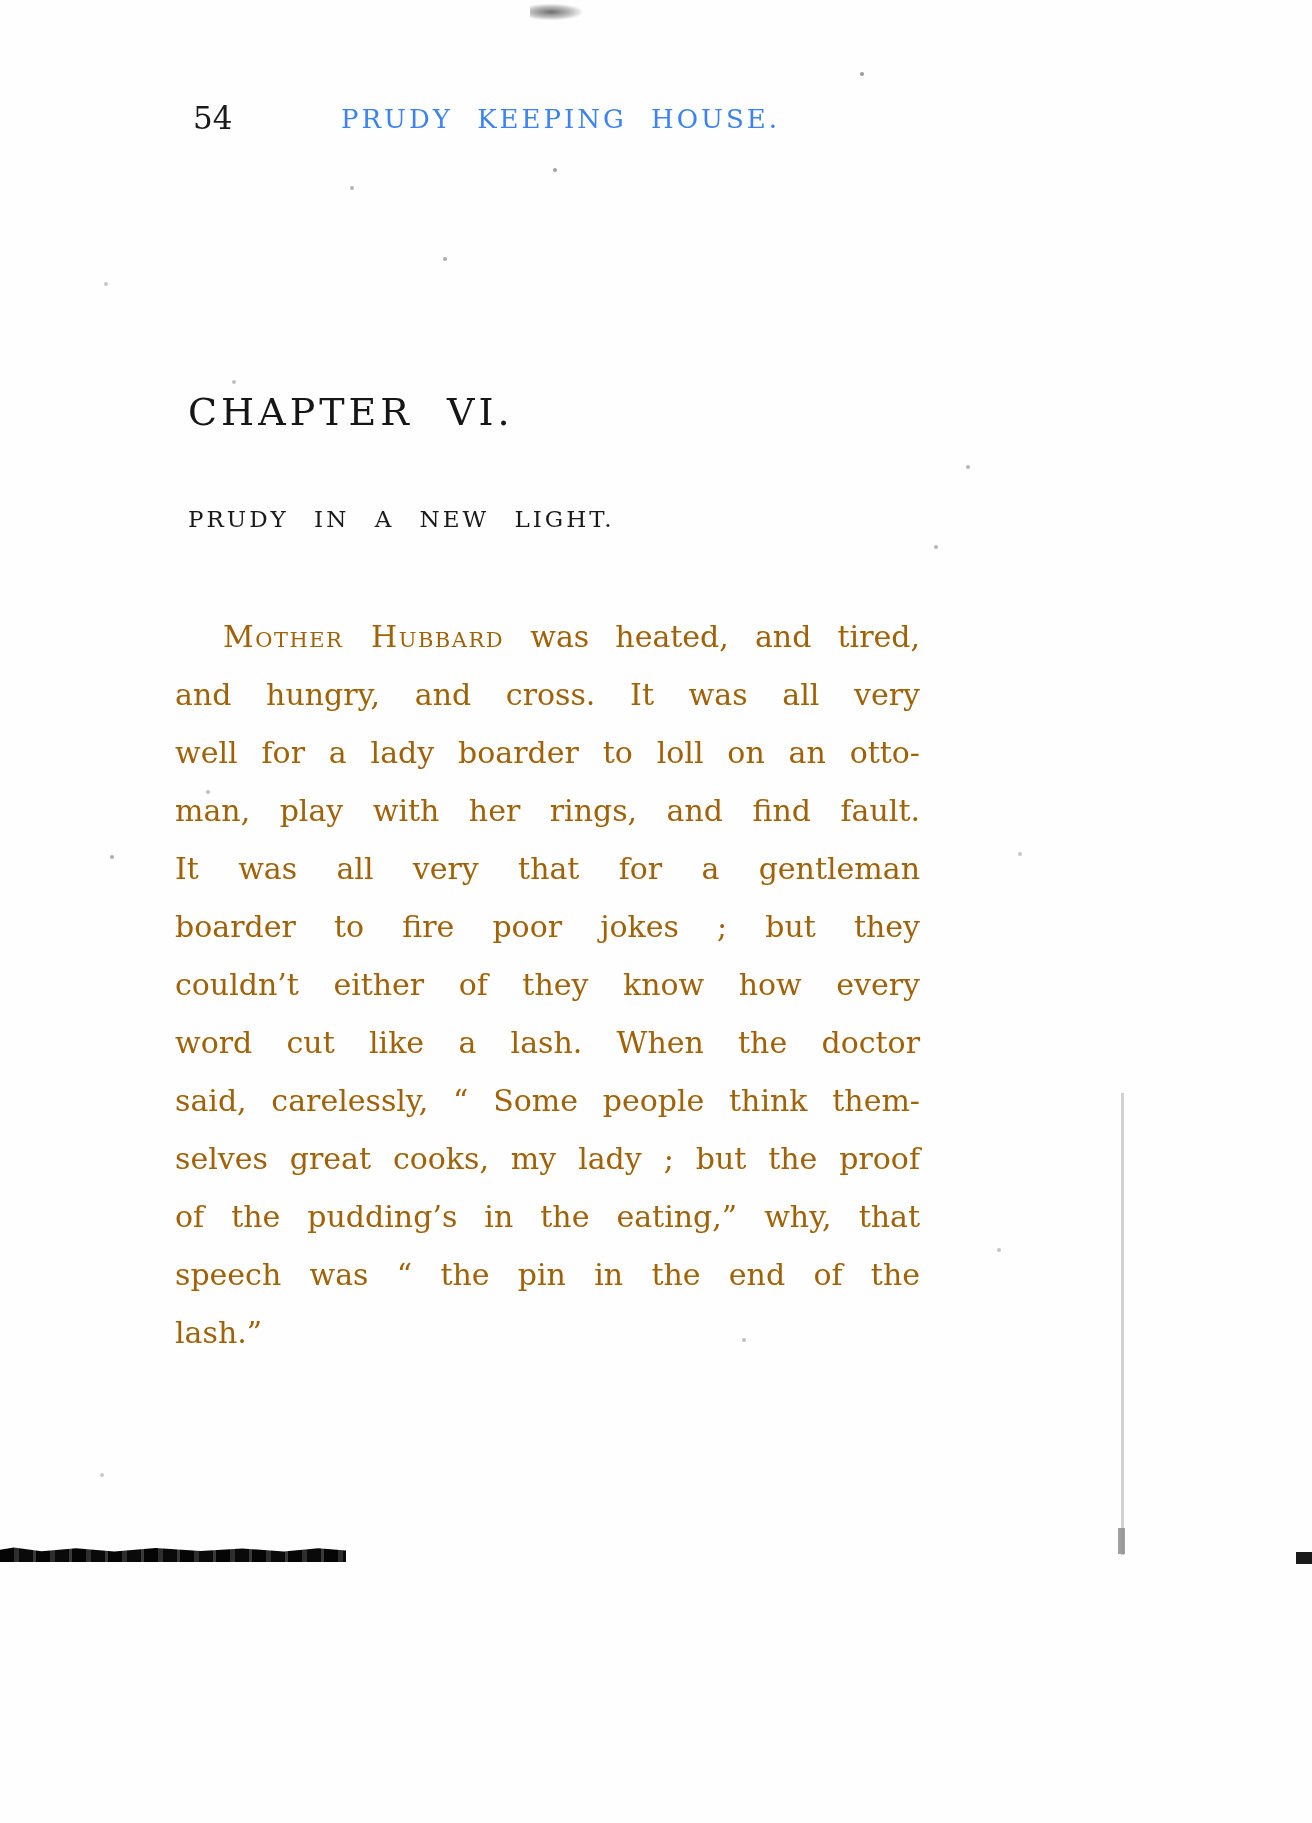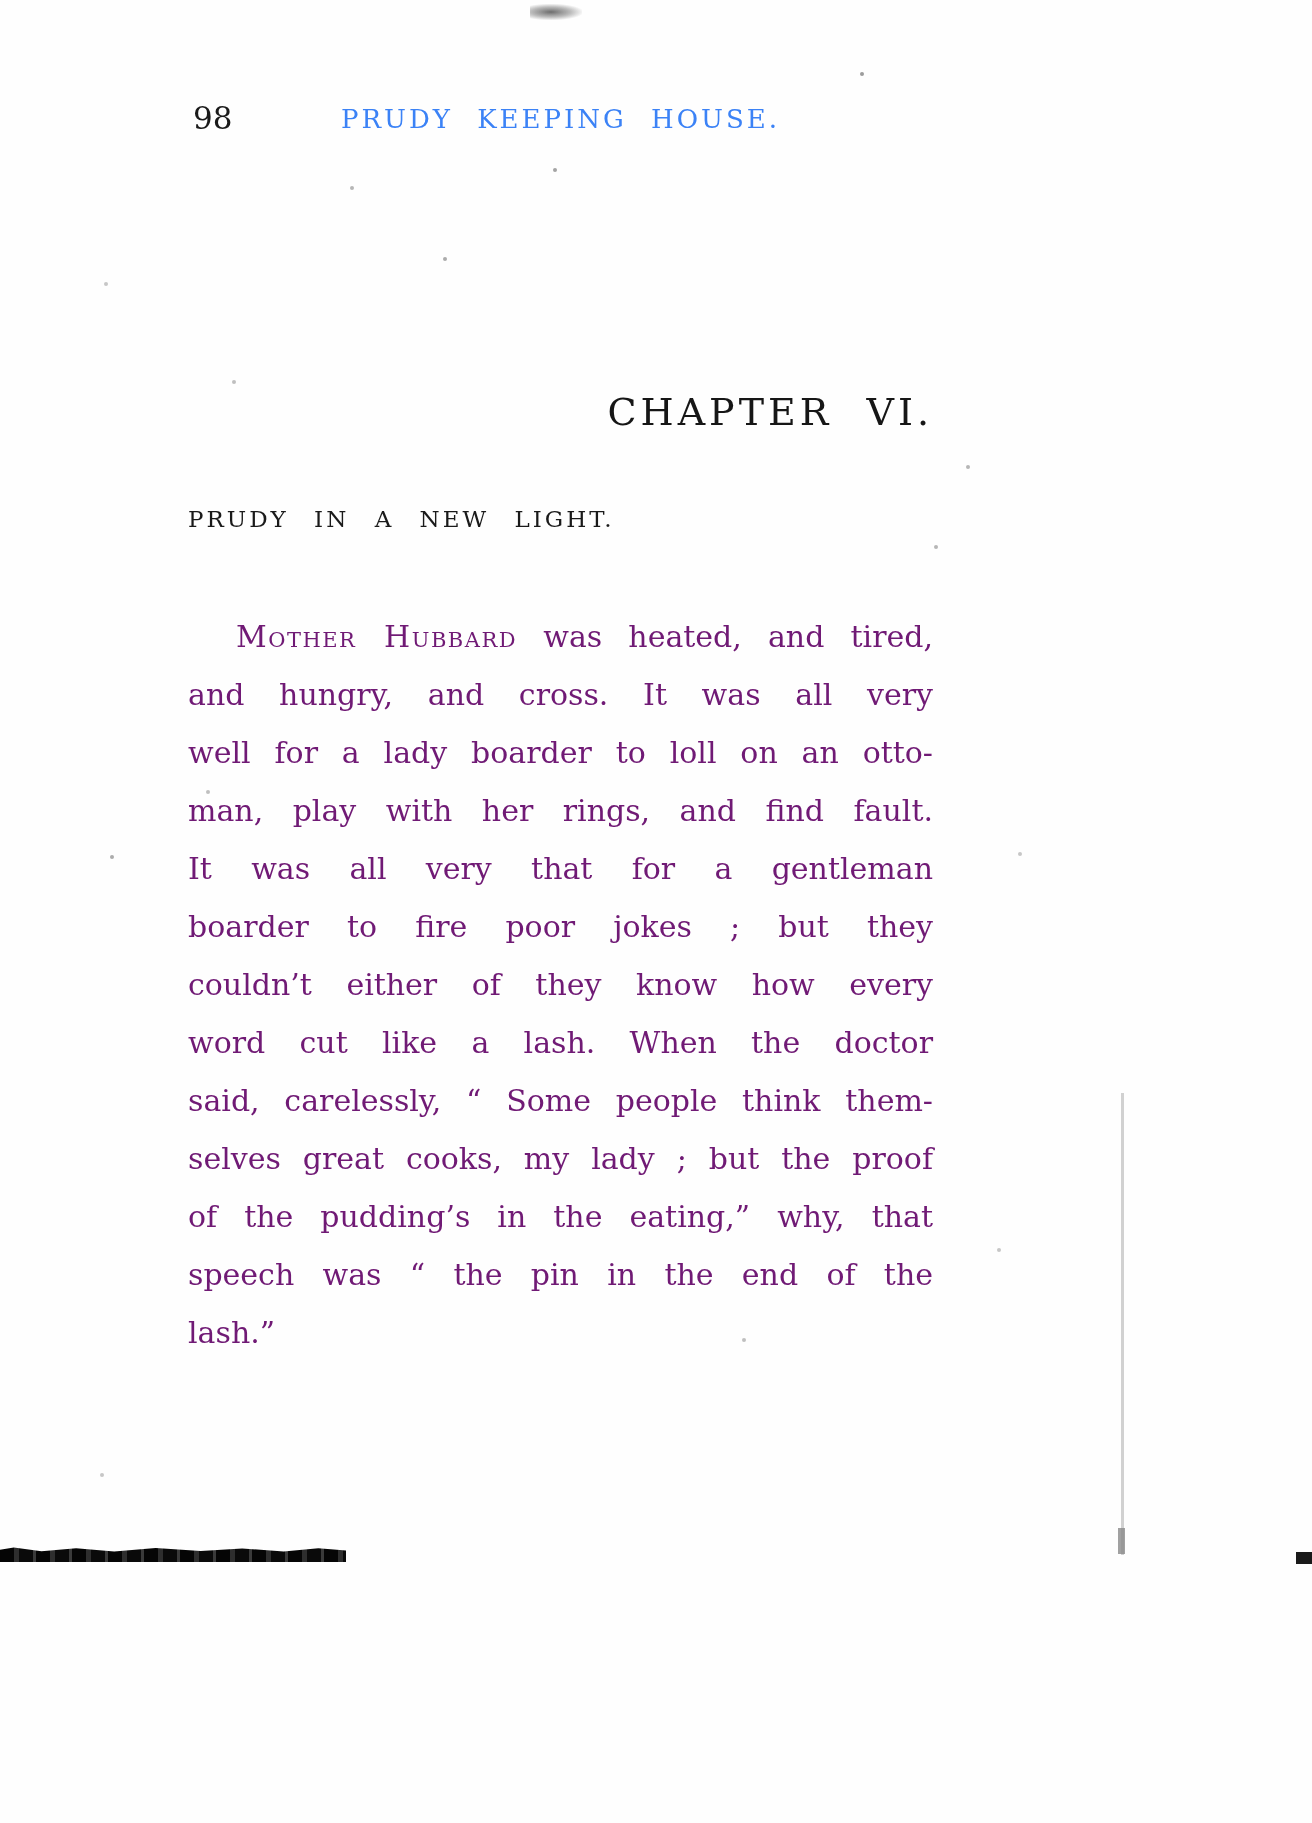--- a/index.html
+++ b/index.html
@@ -34,46 +34,46 @@
     word-spacing: 13px;
     color: #3b82f6;
   }
 
   
   .chapter-heading {
     position: absolute;
     left: 188px;
     top: 390px;
     width: 745px;
-    text-align: right;
+    text-align: left;
     font-size: 38px;
     letter-spacing: 4px;
     word-spacing: 18px;
     color: #161616;
   }
   .chapter-subtitle {
     position: absolute;
     left: 188px;
     top: 506px;
     width: 745px;
     font-size: 23px;
     letter-spacing: 3px;
     word-spacing: 15px;
     color: #1a1a1a;
   }
 
   
   .body-text {
     position: absolute;
-    left: 188px;
+    left: 175px;
     top: 608px;
     width: 745px;
     font-size: 30px;
     line-height: 58px;
-    color: #701a75;
+    color: #a16207;
   }
   .line {
     text-align: justify;
     text-align-last: justify;
     white-space: nowrap;
   }
   .line.indent { padding-left: 48px; }
   .line.last { text-align-last: left; white-space: normal; }
   .smallcaps {
     font-variant: small-caps;
@@ -121,21 +121,21 @@
     width: 4px; height: 4px;
     border-radius: 50%;
     background: #4a4a4a;
   }
 </style>
 </head>
 <body>
 
 <div class="page">
 
-  <div class="page-number">98</div>
+  <div class="page-number">54</div>
   <div class="running-header">PRUDY KEEPING HOUSE.</div>
 
   <div class="chapter-heading">CHAPTER VI.</div>
   <div class="chapter-subtitle">PRUDY IN A NEW LIGHT.</div>
 
   <div class="body-text">
     <div class="line indent">
       <span class="smallcaps">Mother Hubbard</span>
       <span>was heated, and tired,</span>
     </div>

